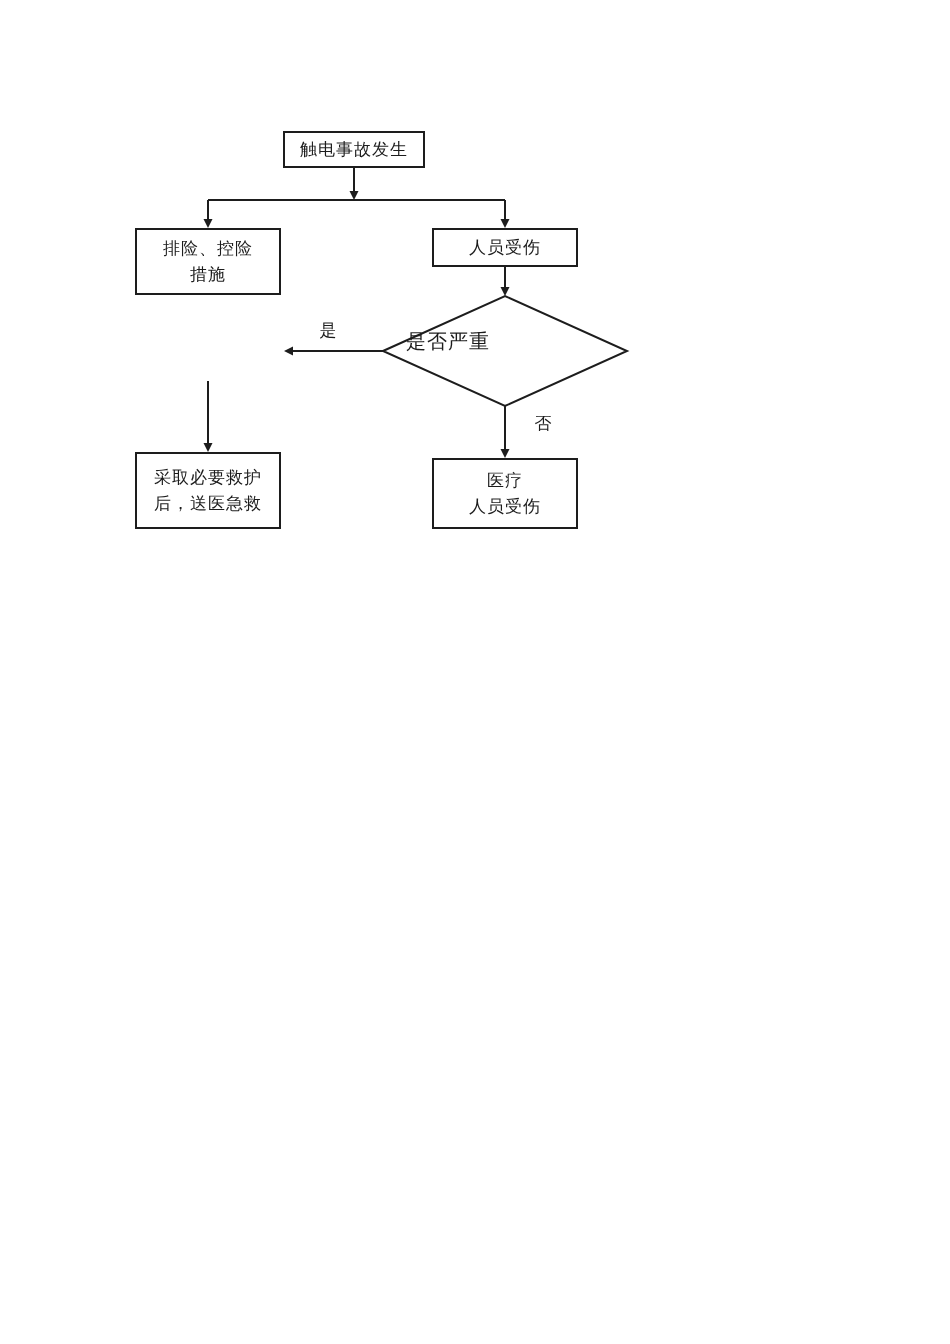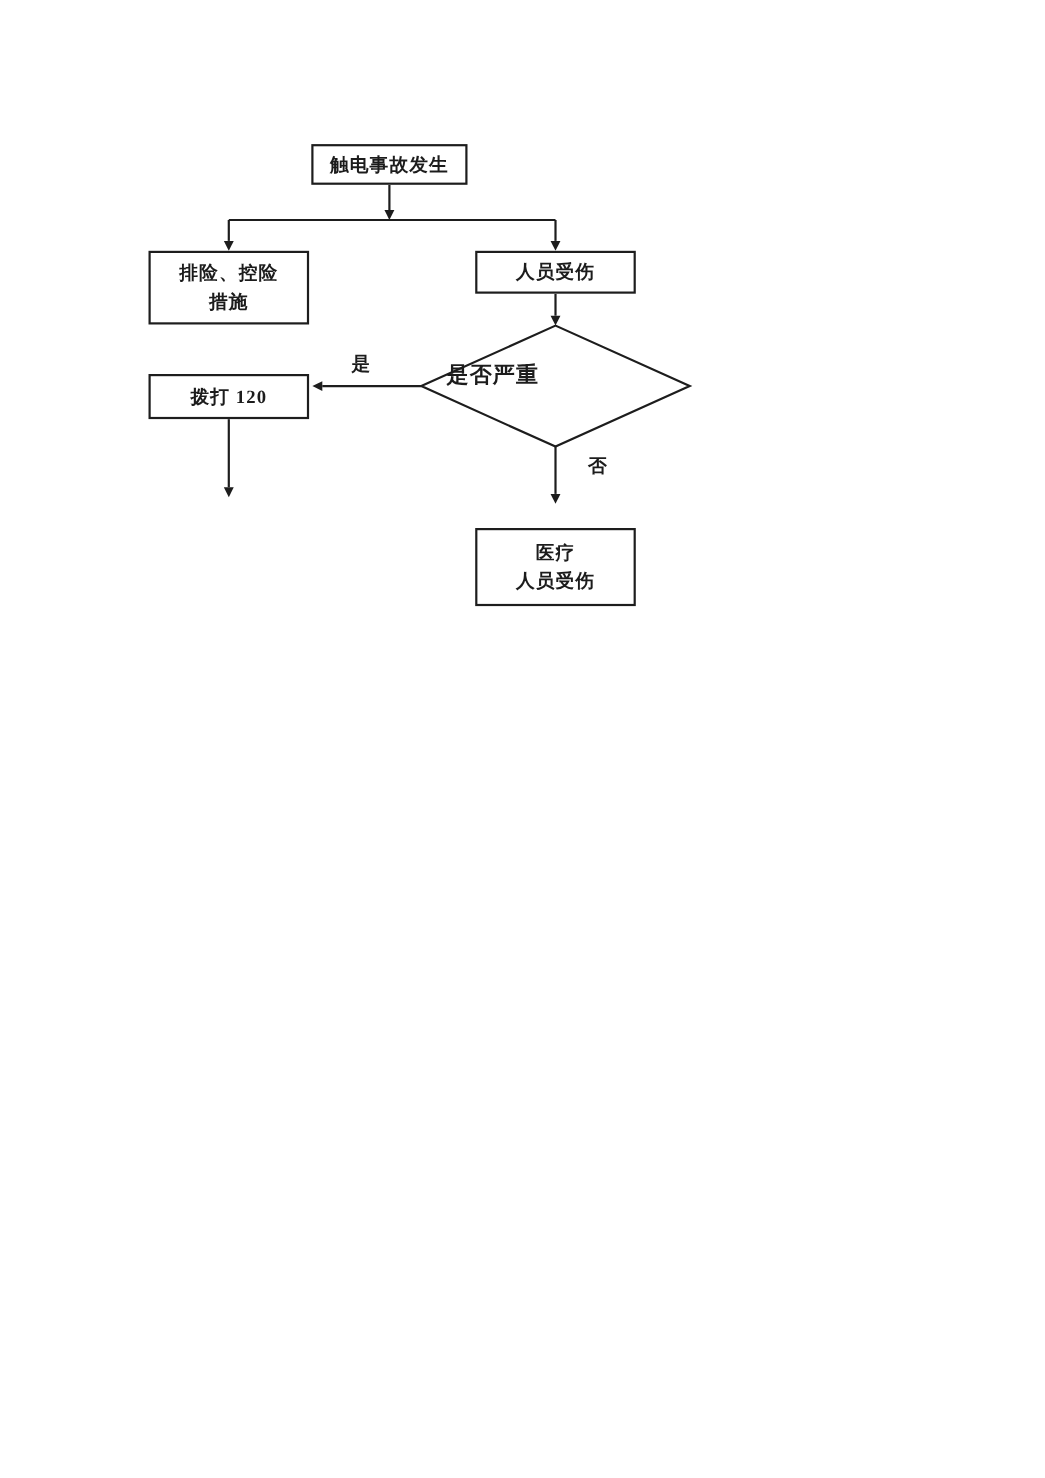--- a/index.html
+++ b/index.html
@@ -9,21 +9,20 @@
   }
   body {
     font-family: "Liberation Serif", "DejaVu Serif", serif;
     color: #1c1c1c;
   }
   .page {
     position: relative;
     width: 754px; height: 1344px;
     background: #ffffff;
     overflow: hidden;
-    font-weight: bold;
   }
   .connectors {
     position: absolute; left: 0; top: 0;
   }
   .node {
     position: absolute;
     display: flex;
     flex-direction: column;
     align-items: center;
     justify-content: center;
@@ -112,26 +111,27 @@
     <span>人员受伤</span>
   </div>
 
   <div class="node rect" style="left:135px; top:228px; width:146px; height:67px;">
     <span>排险、控险</span>
     <span>措施</span>
   </div>
 
   <div class="diamond-label">是否严重</div>
 
-  <div class="node rect" style="left:135px; top:340px; width:146px; height:41px;">
-    <span>拨打 120</span>
+
+  <div class="node rect" style="left:135px; top:452px; width:146px; height:77px;">
+    <span>采取必要救护</span>
+    <span>后，送医急救</span>
   </div>
 
-
-  <div class="node rect" style="left:432px; top:480px; width:146px; height:71px;">
+  <div class="node rect" style="left:432px; top:458px; width:146px; height:71px;">
     <span>医疗</span>
     <span>人员受伤</span>
   </div>
 
   <div class="edge-label yes">是</div>
 
   <div class="edge-label no">否</div>
 
 </div>
 

